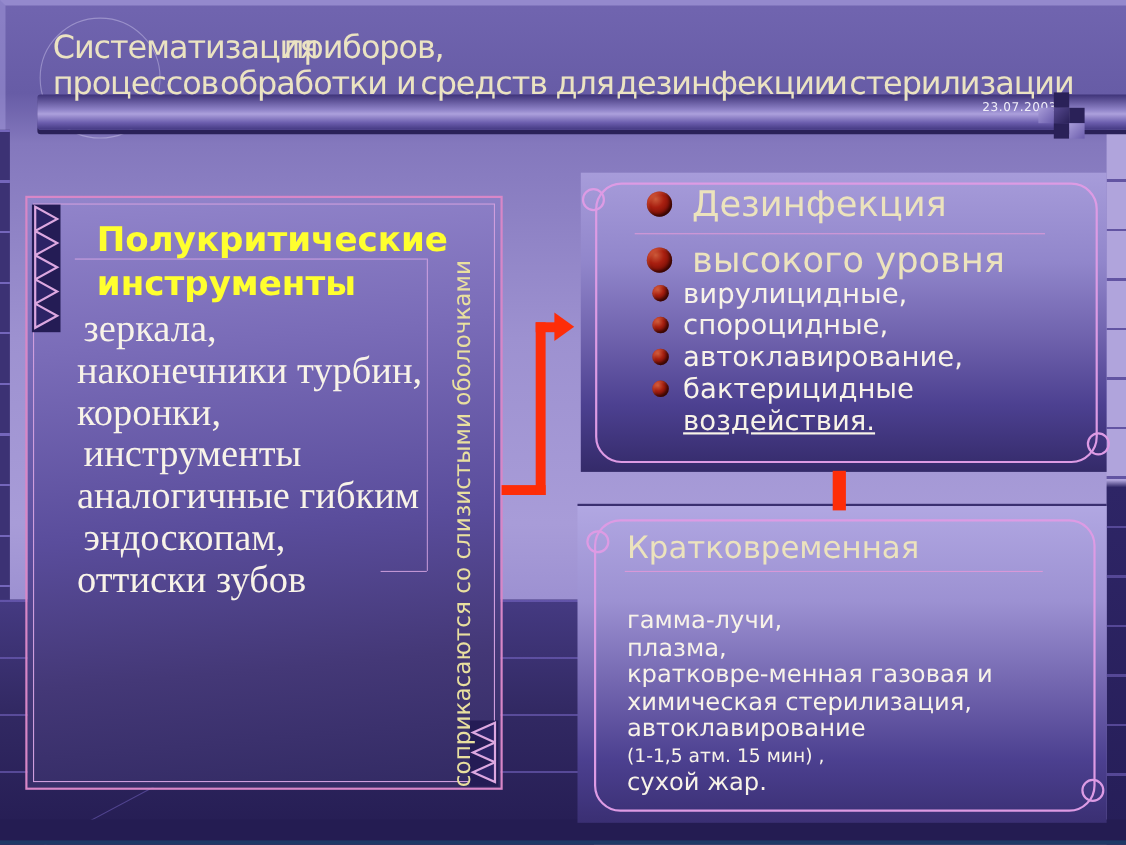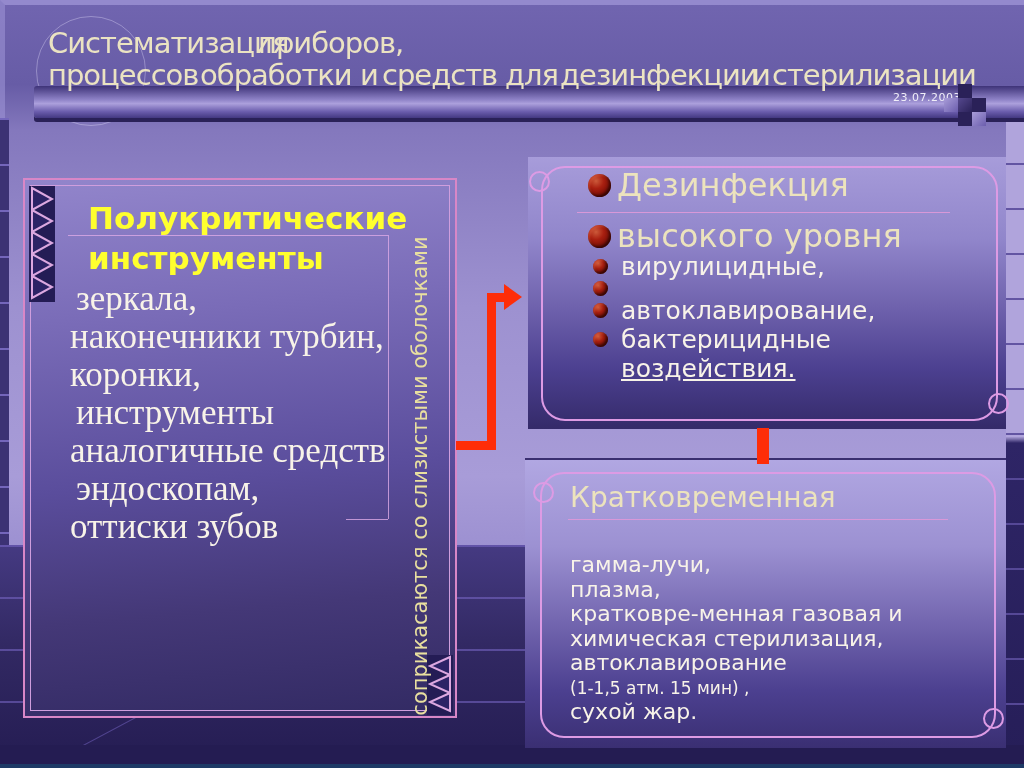--- a/index.html
+++ b/index.html
@@ -66,21 +66,21 @@
   .rp-bottom .rp-border{inset:12px 10px 10px 15px;}
   .corner-circle{position:absolute;width:17px;height:17px;border:2px solid #dd9be4;border-radius:50%;background:transparent;}
   
   .hrow{position:absolute;display:flex;align-items:center;white-space:nowrap;}
   .sphere{border-radius:50%;flex:0 0 auto;
     background:radial-gradient(circle at 35% 30%,#cc5a3a 0%,#a81f10 35%,#7a0e06 70%,#450502 100%);
     box-shadow:inset -2px -2px 3px rgba(0,0,0,.55),inset 2px 2px 2px rgba(255,140,100,.25);}
   .sph-big{width:23px;height:23px;margin-right:6px;}
   .sph-small{width:15px;height:15px;margin-right:13px;}
   .cream{color:#ece3bd;}
-  .h-big{font-size:32px;}
+  .h-big{font-size:32px;gap:12px;}
   .underline{position:absolute;height:1px;background:#d898d8;}
   .dz-items{position:absolute;left:593px;top:252px;z-index:7;font-size:25px;line-height:29px;color:#f8f3e8;}
   .dz-items .row{display:flex;align-items:center;text-align:right;}
   .tail{margin-left:28px;text-decoration:underline;}
   .kv-items{position:absolute;left:570px;top:553px;z-index:7;font-size:22px;line-height:24.5px;color:#f8f3e8;}
   .small-line{font-size:17px;line-height:24px;}
 </style>
 </head>
 <body>
 
@@ -135,21 +135,21 @@
     <div class="bracket-tick"></div>
     <div class="lp-title">
       <div>Полукритические</div>
       <div>инструменты</div>
     </div>
     <div class="lp-items">
       <div style="margin-left:6px">зеркала,</div>
       <div>наконечники турбин,</div>
       <div>коронки,</div>
       <div style="margin-left:6px">инструменты</div>
-      <div>аналогичные средств</div>
+      <div>аналогичные гибким</div>
       <div style="margin-left:6px">эндоскопам,</div>
       <div>оттиски зубов</div>
     </div>
     <div class="vnote">соприкасаются со слизистыми оболочками</div>
   </div>
 
   <div class="red arrow-seg-bottom"></div>
   <div class="red arrow-seg-vert"></div>
   <div class="red arrow-seg-top"></div>
   <div class="arrow-head"></div>
@@ -168,20 +168,21 @@
     <span class="sphere sph-big"></span>
     <span>высокого уровня</span>
   </div>
   <div class="dz-items">
     <div class="row">
       <span class="sphere sph-small"></span>
       <span>вирулицидные,</span>
     </div>
     <div class="row">
       <span class="sphere sph-small"></span>
+      <span>спороцидные,</span>
     </div>
     <div class="row">
       <span class="sphere sph-small"></span>
       <span>автоклавирование,</span>
     </div>
     <div class="row">
       <span class="sphere sph-small"></span>
       <span>бактерицидные</span>
     </div>
     <div class="tail">воздействия.</div>

